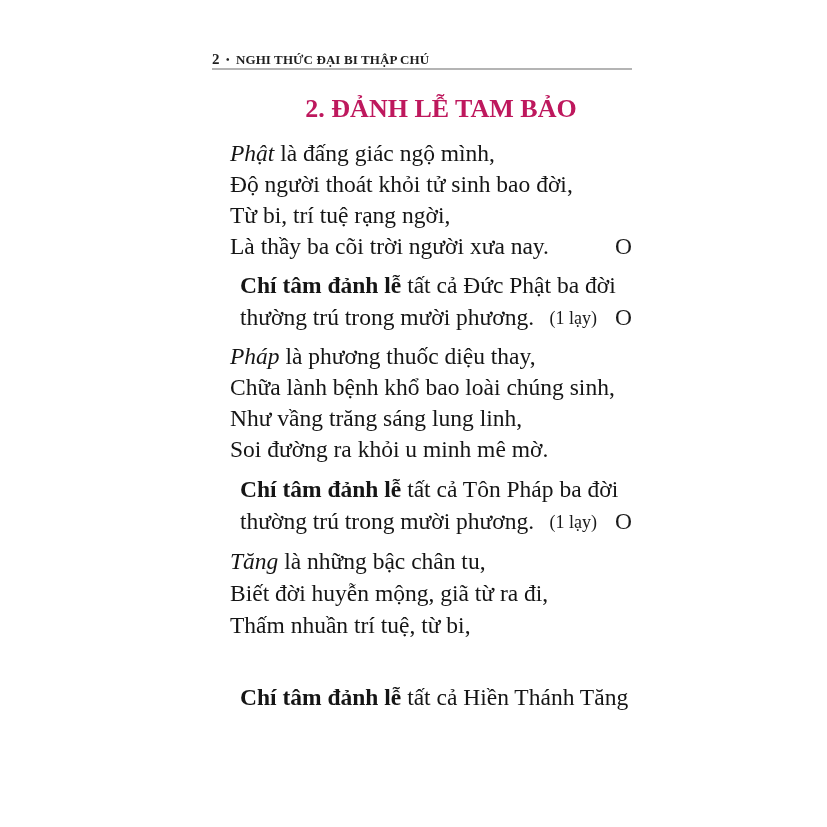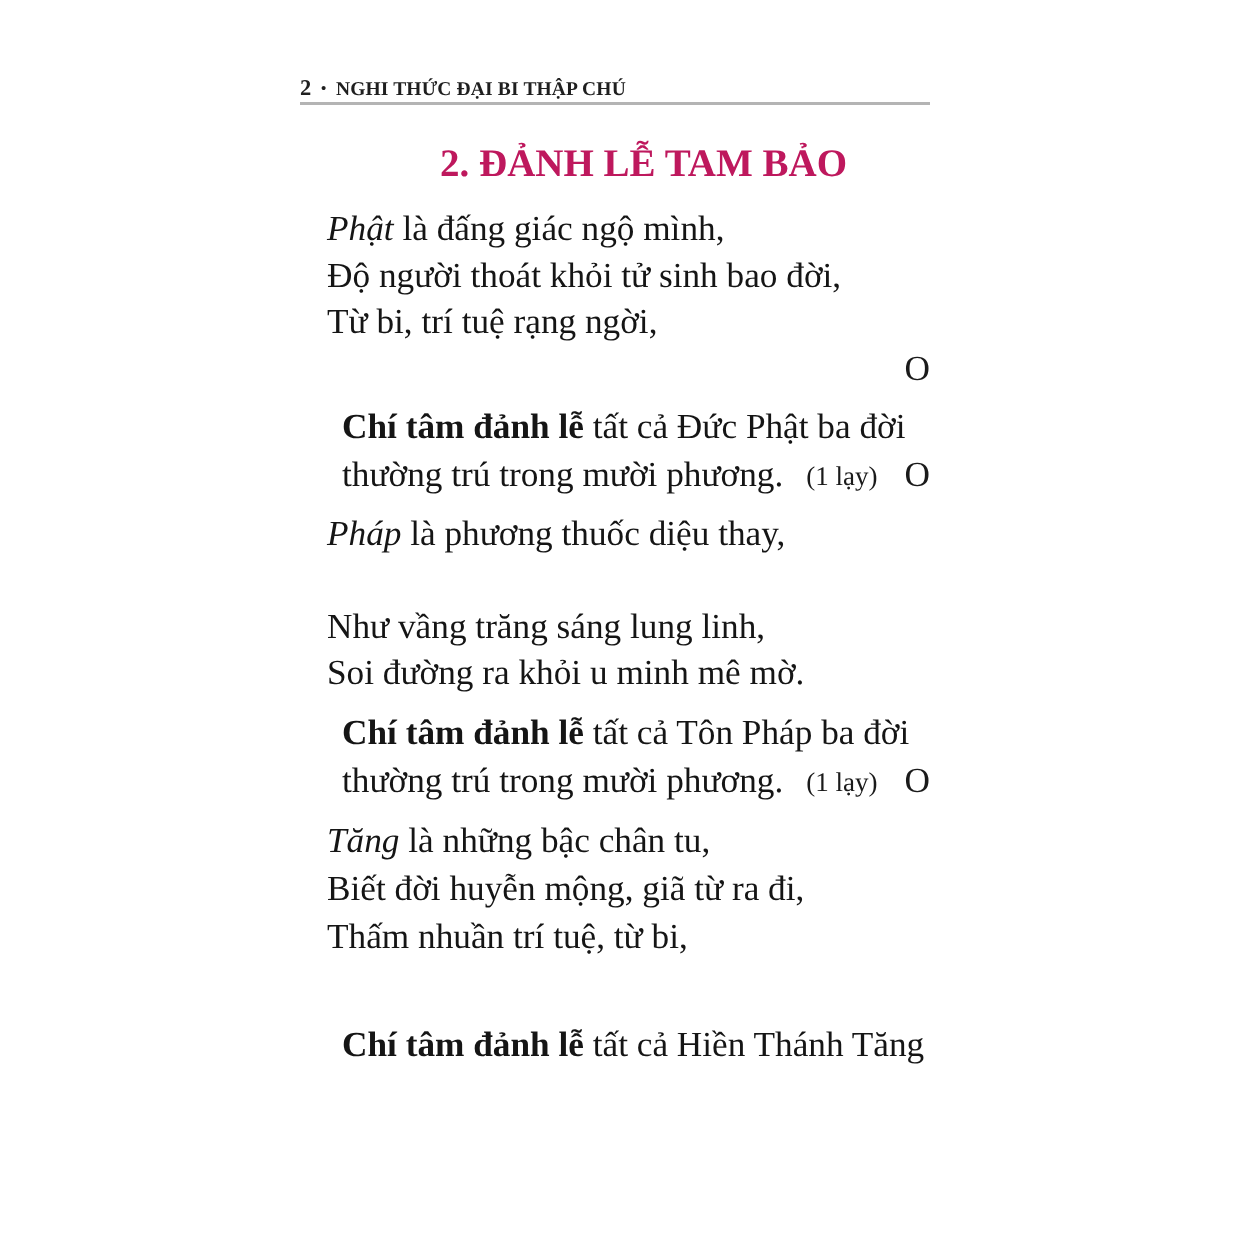--- a/index.html
+++ b/index.html
@@ -10,21 +10,21 @@
     body {
       width: 827px;
       height: 827px;
       position: relative;
       overflow: hidden;
       font-family: "Liberation Serif", "DejaVu Serif", serif;
       color: #1a1a1a;
     }
     .page {
       position: absolute;
-      left: 200px;
+      left: 212px;
       top: 0;
       width: 420px;
       height: 827px;
     }
     .running-head {
       position: absolute;
       left: 0;
       top: 51px;
       width: 420px;
       font-size: 13px;
@@ -97,27 +97,29 @@
     <span class="bullet">•</span>
     <span>NGHI THỨC ĐẠI BI THẬP CHÚ</span>
   </div>
   <div class="rule"></div>
 
   <div class="title">2. ĐẢNH LỄ TAM BẢO</div>
 
   <div class="line verse" style="top:138px"><i>Phật</i><span> là đấng giác ngộ mình,</span></div>
   <div class="line verse" style="top:169px">Độ người thoát khỏi tử sinh bao đời,</div>
   <div class="line verse" style="top:200px">Từ bi, trí tuệ rạng ngời,</div>
+  <div class="line verse" style="top:231px">Là thầy ba cõi trời người xưa nay.</div>
   <div class="mark" style="top:231px">O</div>
 
   <div class="line prose" style="top:270px"><b>Chí tâm đảnh lễ</b><span> tất cả Đức Phật ba đời</span></div>
   <div class="line prose" style="top:302px">thường trú trong mười phương.</div>
   <div class="mark" style="top:302px"><span class="small">(1 lạy)</span><span>O</span></div>
 
   <div class="line verse" style="top:341px"><i>Pháp</i><span> là phương thuốc diệu thay,</span></div>
+  <div class="line verse" style="top:372px">Chữa lành bệnh khổ bao loài  chúng sinh,</div>
   <div class="line verse" style="top:403px">Như vầng trăng sáng lung linh,</div>
   <div class="line verse" style="top:434px">Soi đường ra khỏi u minh mê mờ.</div>
 
   <div class="line prose" style="top:474px"><b>Chí tâm đảnh lễ</b><span> tất cả Tôn Pháp ba đời</span></div>
   <div class="line prose" style="top:506px">thường trú trong mười phương.</div>
   <div class="mark" style="top:506px"><span class="small">(1 lạy)</span><span>O</span></div>
 
   <div class="line verse" style="top:546px"><i>Tăng</i><span> là những bậc chân tu,</span></div>
   <div class="line verse" style="top:578px">Biết đời huyễn mộng, giã từ ra đi,</div>
   <div class="line verse" style="top:610px">Thấm nhuần trí tuệ, từ bi,</div>

